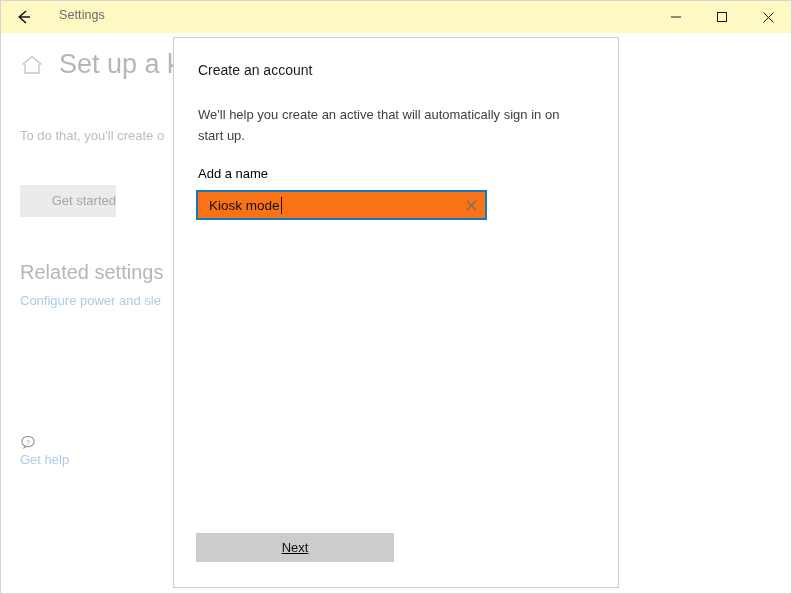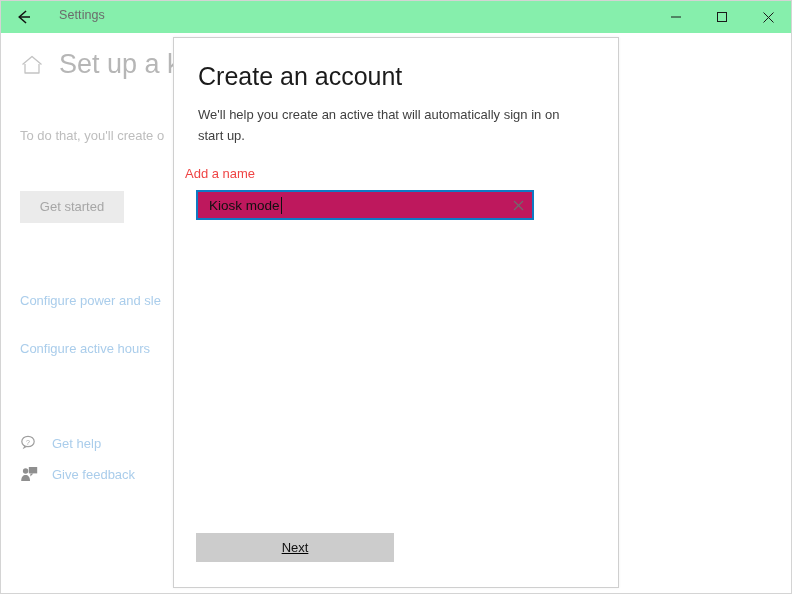--- a/index.html
+++ b/index.html
@@ -26,21 +26,21 @@
     box-sizing: border-box;
     overflow: hidden;
   }
 
   
   .titlebar {
     position: absolute;
     left: 0; top: 0;
     width: 100%;
     height: 32px;
-    background: #86efac;
+    background: #fef9c3;
   }
   .back-btn {
     position: absolute;
     left: 8px; top: 3px;
     width: 30px; height: 26px;
     display: flex;
     align-items: center;
     justify-content: center;
   }
   .back-btn svg { display: block; }
@@ -102,30 +102,29 @@
     width: 200px;
     font-size: 13px;
     line-height: 21px;
     color: #bdbdbd;
     white-space: nowrap;
   }
   .get-started {
     position: absolute;
     left: 19px;
     top: 152px;
-    width: 104px;
+    width: 96px;
     height: 32px;
     background: #ebebeb;
     border: none;
     color: #a6a6a6;
     font-size: 13px;
     font-family: "Liberation Sans", sans-serif;
-    text-align: center;
+    text-align: right;
     line-height: 32px;
-    margin-top: 6px;
   }
   .related-head {
     position: absolute;
     left: 19px;
     top: 228px;
     font-size: 20px;
     font-weight: 300;
     color: #b6b6b6;
     white-space: nowrap;
   }
@@ -136,21 +135,22 @@
     color: #aacdeb;
     white-space: nowrap;
   }
   .link-power { top: 260px; }
   .link-hours { top: 308px; }
 
   .help-row {
     position: absolute;
     left: 19px;
     display: flex;
-    align-items: center;
+    align-items: flex-start;
+    flex-direction: column;
   }
   .help-row .gl {
     width: 18px;
     height: 18px;
     margin-right: 14px;
     flex: none;
     display: block;
   }
   .help-row .lbl {
     font-size: 13px;
@@ -169,49 +169,49 @@
     height: 551px;
     background: #ffffff;
     border: 1px solid #cfcfcf;
     box-sizing: border-box;
     box-shadow: 0 0 3px rgba(0,0,0,0.06);
   }
   .dlg-title {
     position: absolute;
     left: 24px;
     top: 24px;
-    font-size: 25px;
+    font-size: 14px;
     font-weight: 400;
     color: #1b1b1b;
     white-space: nowrap;
   }
   .dlg-desc {
     position: absolute;
     left: 24px;
     top: 66px;
     width: 390px;
     font-size: 13px;
     line-height: 21px;
     color: #3f3f3f;
   }
   .field-label {
     position: absolute;
-    left: 11px;
+    left: 24px;
     top: 128px;
     font-size: 13px;
-    color: #ef4444;
+    color: #000000;
   }
   .input-wrap {
     position: absolute;
     left: 22px;
     top: 152px;
-    width: 338px;
+    width: 291px;
     height: 30px;
     border: 2px solid #0e7ac4;
-    background: #be185d;
+    background: #f97316;
     box-sizing: border-box;
     display: flex;
     align-items: center;
   }
   .txt-and-caret {
     position: relative;
     flex: 1;
     height: 100%;
     display: flex;
     align-items: center;
@@ -313,46 +313,35 @@
       </span>
       <span class="page-title">Set up a k</span>
     </div>
 
     <div class="page-body">
       <div>To do that, you'll create o</div>
     </div>
 
     <div class="get-started">Get started</div>
 
+    <div class="related-head">Related settings</div>
 
     <a class="link-row link-power">Configure power and sle</a>
-    <a class="link-row link-hours">Configure active hours</a>
 
     <div class="help-row row-gethelp">
       <span class="gl">
         <svg width="18" height="18" viewBox="0 0 18 18">
           <ellipse cx="8" cy="7.5" rx="6.2" ry="5.2" fill="none" stroke="#9e9e9e" stroke-width="1.2"></ellipse>
           <path d="M4.5 11.5 L2.6 15.2 L6.6 13.1 Z" fill="#9e9e9e"></path>
           <text x="8" y="10.5" font-family="Liberation Sans, sans-serif" font-size="7" fill="#9e9e9e" text-anchor="middle">?</text>
         </svg>
       </span>
       <span class="lbl">Get help</span>
     </div>
 
-    <div class="help-row row-feedback">
-      <span class="gl">
-        <svg width="18" height="18" viewBox="0 0 18 18">
-          <circle cx="5.6" cy="6" r="2.7" fill="#8f8f8f"></circle>
-          <path d="M1.2 16 C1.2 11.8 3.2 10 5.6 10 C8 10 10 11.8 10 16 Z" fill="#8f8f8f"></path>
-          <rect x="8.8" y="2" width="8.4" height="6.4" fill="#8f8f8f"></rect>
-          <path d="M10.4 8.4 L10.4 11.4 L13.4 8.4 Z" fill="#8f8f8f"></path>
-        </svg>
-      </span>
-      <span class="lbl">Give feedback</span>
-    </div>
   </div>
 
   <div class="dialog">
     <div class="dlg-title">Create an account</div>
     <div class="dlg-desc">We'll help you create an active that will automatically sign in on start up.</div>
     <div class="field-label">Add a name</div>
 
     <div class="input-wrap">
       <div class="txt-and-caret">
         <span class="txt-val">Kiosk mode</span>

